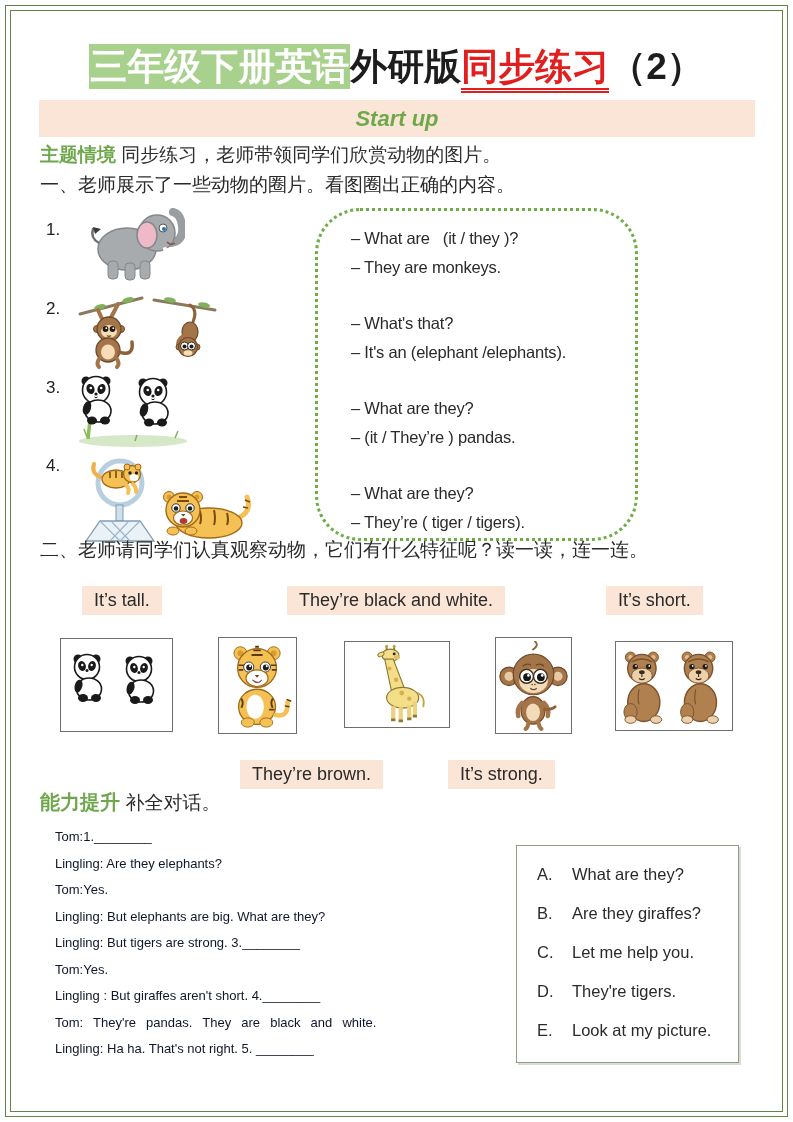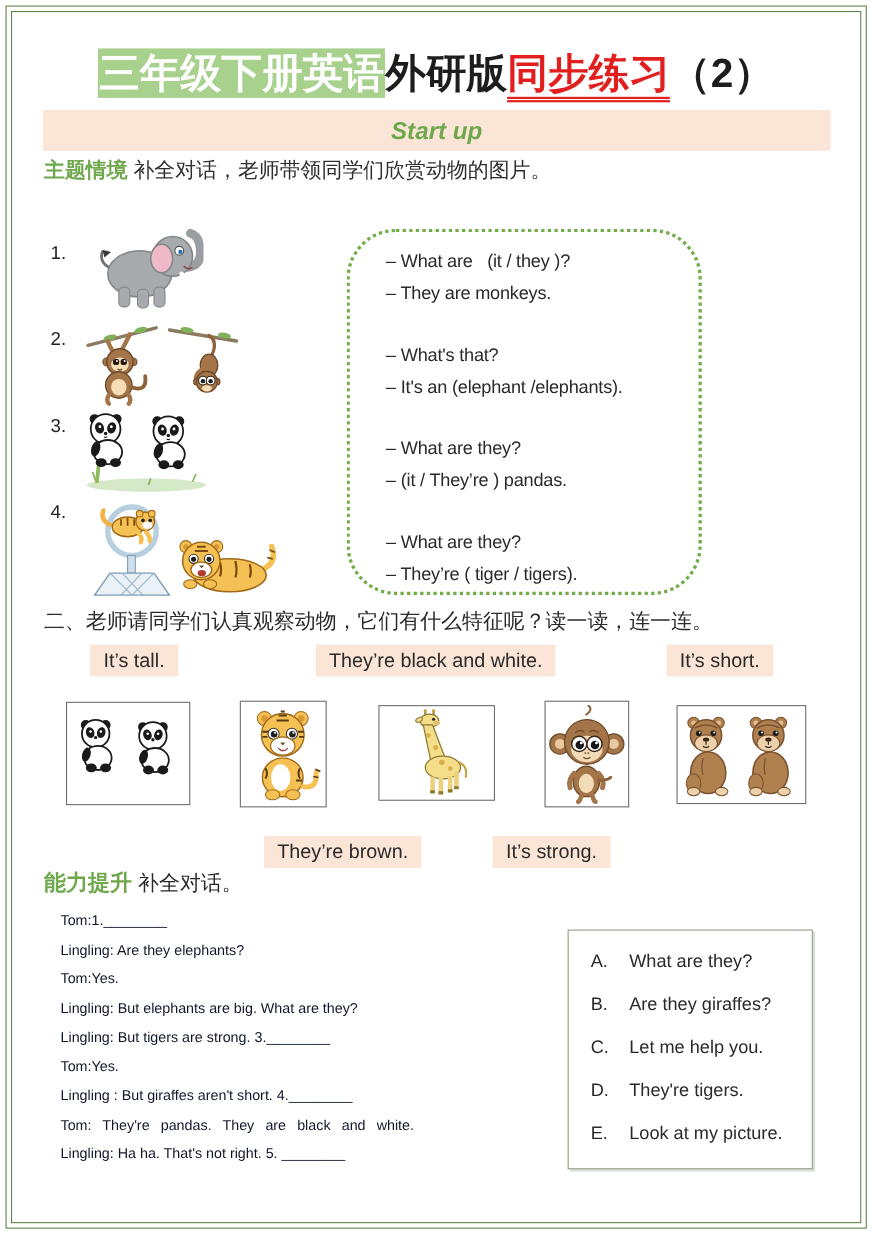--- a/index.html
+++ b/index.html
@@ -21,21 +21,21 @@
   .subtitle{position:absolute;left:39px;right:38px;top:100px;height:37px;background:#fbe5d6;
             display:flex;align-items:center;justify-content:center;gap:24px;
             font-size:22px;font-weight:bold;font-style:italic;}
   .subtitle-unit{color:#2b2420;}
   .subtitle-tag{color:#6fa84c;}
 
   .green-label{color:#6fa84c;font-weight:bold;}
   .intro{position:absolute;left:40px;top:142px;font-size:19px;margin:0;}
   .heading{position:absolute;left:40px;margin:0;font-size:19px;color:#2a2a2a;}
   .h1{top:172px;}
-  .h2{top:552px;text-align:right;}
+  .h2{top:537px;text-align:right;}
   .h3{top:789px;font-size:20px;text-align:center;}
   .h3 .instr{color:#2a2a2a;font-weight:normal;font-size:19px;}
 
   .item-num{position:absolute;left:46px;font-size:17px;color:#222;}
   .img-abs{position:absolute;}
 
   
   .dotted-box{position:absolute;left:315px;top:208px;width:323px;height:333px;
               border:3px dotted #70ad47;border-radius:45px;box-sizing:border-box;
               padding:13px 8px 0 33px;}
@@ -67,22 +67,23 @@
 <div class="page">
   <div class="frame frame-outer"></div>
   <div class="frame frame-inner"></div>
 
   <div class="title"><span class="title-grade">三年级下册英语</span><span class="title-pub">外研版</span><span class="title-type">同步练习</span><span class="title-num">（2）</span></div>
 
   <div class="subtitle">
     <span class="subtitle-tag">Start up</span>
   </div>
 
-  <p class="intro"><span class="green-label">主题情境</span> <span>补全对话，老师带领同学们欣赏动物的图片。</span></p>
-
+  <p class="intro"><span class="green-label">主题情境</span> <span>同步练习，老师带领同学们欣赏动物的图片。</span></p>
+
+  <p class="heading h1">一、老师展示了一些动物的圈片。看图圈出正确的内容。</p>
 
   <span class="item-num" style="top:220px">1.</span>
   <span class="item-num" style="top:299px">2.</span>
   <span class="item-num" style="top:378px">3.</span>
   <span class="item-num" style="top:456px">4.</span>
 
   <div class="img-abs" style="left:85px;top:205px;width:100px;height:78px">
     <svg viewBox="0 0 100 78" width="100" height="78">
       <path d="M14,38 q-9,-5 -6,-14" fill="none" stroke="#6d7073" stroke-width="2.5" stroke-linecap="round"></path>
       <path d="M8,22 l8,2 -6,5 z" fill="#3a3a3a"></path>

